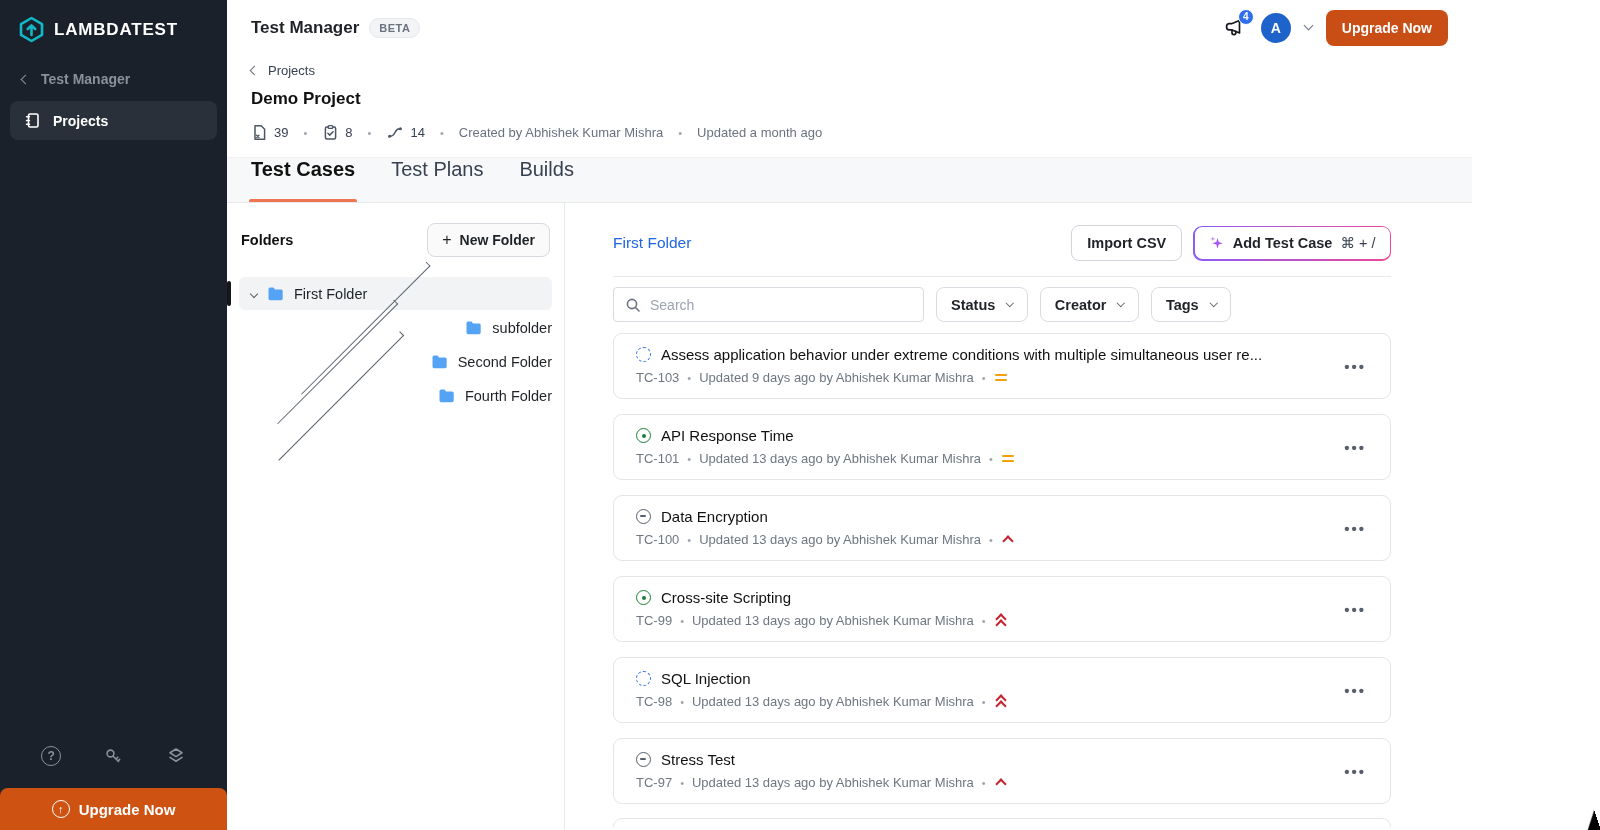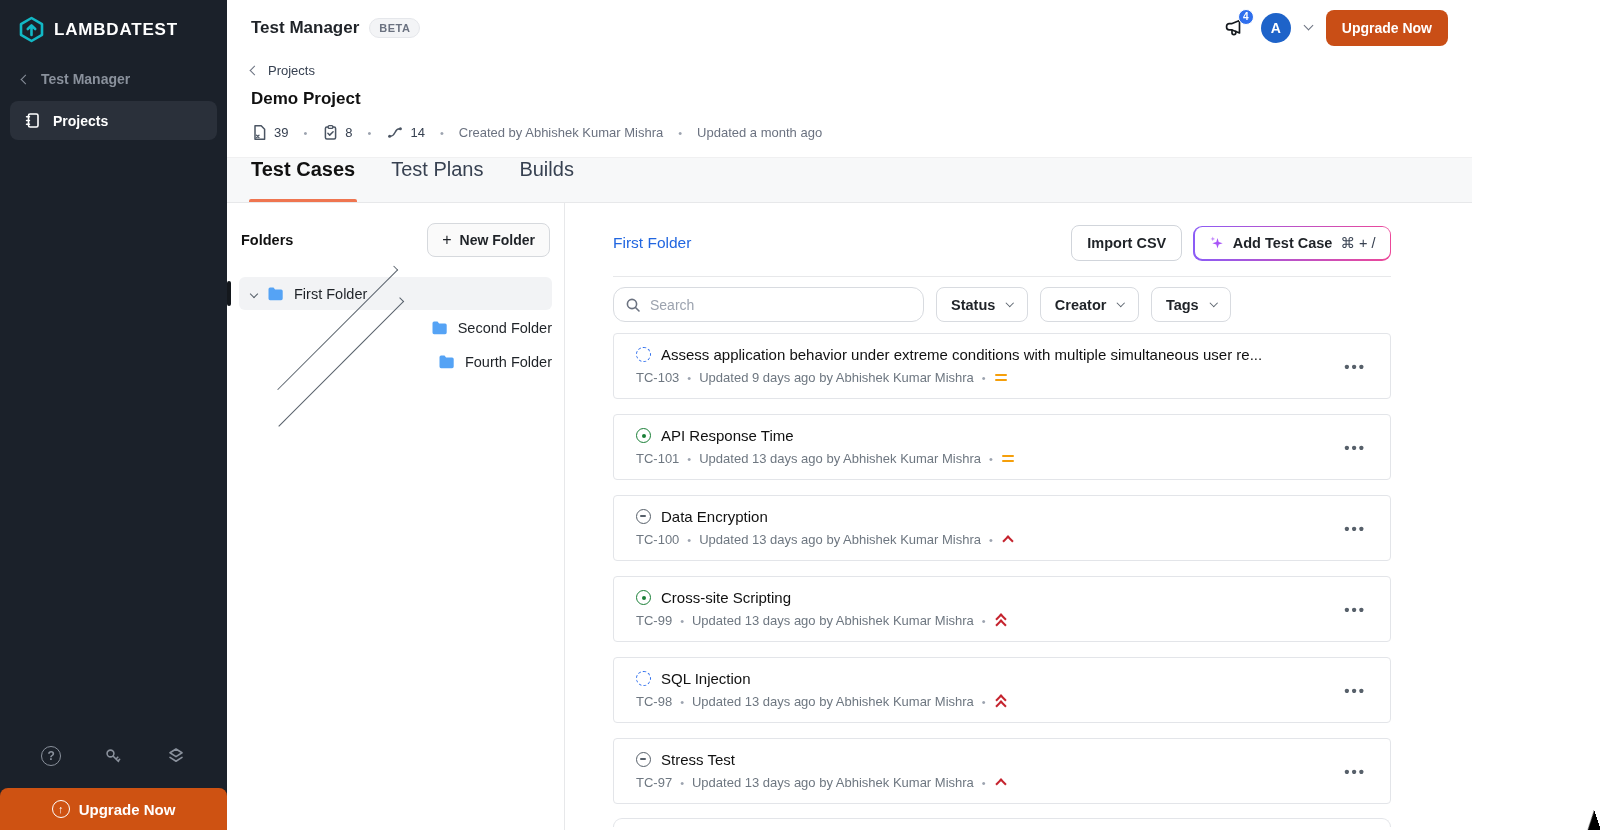--- a/index.html
+++ b/index.html
@@ -72,28 +72,28 @@
   
   .main{flex:1;padding:22px 81px 0 48px;min-width:0;position:relative}
   .main-head{display:flex;align-items:center;justify-content:space-between}
   .main-title{color:var(--link-blue);font-size:15.5px;font-weight:500;cursor:pointer}
   .main-actions{display:flex;align-items:center;gap:11px}
   .import-btn{background:#fff;border:1px solid #d1d5db;border-radius:8px;padding:9px 15px;font-size:14.5px;font-weight:600;color:#1f2328;cursor:pointer;font-family:inherit}
   .grad-wrap{background:linear-gradient(90deg,var(--grad-start),var(--grad-end));padding:1.5px;border-radius:9px;cursor:pointer}
   .add-btn{background:#fff;border:none;border-radius:7.5px;padding:8px 14px;display:flex;align-items:center;gap:8px;font-size:14.5px;font-weight:600;color:#1f2328;cursor:pointer;font-family:inherit}
   .divider{height:1px;background:#e7e8ea;margin-top:15px}
   .filter-row{margin-top:10px;display:flex;align-items:center;gap:12px}
-  .search-box{width:311px;height:35px;border:1px solid #d8dbe0;border-radius:12px;display:flex;align-items:center;gap:9px;padding:0 11px;background:#fff}
+  .search-box{width:311px;height:35px;border:1px solid #d8dbe0;border-radius:4px;display:flex;align-items:center;gap:9px;padding:0 11px;background:#fff}
   .search-box input{border:none;outline:none;font-size:14px;flex:1;font-family:inherit;color:#1f2328;background:transparent}
   .search-box input::placeholder{color:#9ca3af}
   .filter-btn{height:35px;background:#fff;border:1px solid #d8dbe0;border-radius:8px;padding:0 14px;display:flex;align-items:center;gap:12px;font-size:14.5px;font-weight:600;color:#1f2328;cursor:pointer;font-family:inherit}
   .filter-btn .chev{width:5.5px;height:5.5px;border-color:#57606a}
 
   .cards{margin-top:11px;display:flex;flex-direction:column;gap:15px}
-  .card{position:relative;height:66px;border:1px solid #e3e5e9;border-radius:4px;padding:12px 22px 15px 22px;background:#fff}
+  .card{position:relative;height:66px;border:1px solid #e3e5e9;border-radius:9px;padding:12px 22px 15px 22px;background:#fff}
   .card-title-row{display:flex;align-items:center;gap:10px;font-size:15px;font-weight:500;color:#111}
   .card-meta{margin-top:7px;display:flex;align-items:center;gap:8px;font-size:13px;color:#6e7781}
   .dots-menu{position:absolute;right:24px;top:50%;transform:translateY(-50%);color:#57606a;font-size:15px;letter-spacing:2px;font-weight:700;cursor:pointer}
   .partial-card{height:9px;border:1px solid #e3e5e9;border-bottom:none;border-radius:9px 9px 0 0}
 
   
   .status{width:15px;height:15px;border-radius:50%;position:relative;flex-shrink:0}
   .status.in-progress{border:1.8px dashed var(--status-blue)}
   .status.active{border:1.8px solid var(--status-green)}
   .status.active::after{content:"";position:absolute;left:50%;top:50%;width:4px;height:4px;margin:-2px 0 0 -2px;border-radius:50%;background:var(--status-green)}
@@ -259,20 +259,30 @@
               <span class="sel-bar"></span>
               <span class="tree-chev down"></span>
               <span>
                 <svg width="17" height="14" viewBox="0 0 17 14" fill="none">
                   <path d="M1.5 2.2 a1.6 1.6 0 0 1 1.6-1.6 h3.4 l1.6 1.8 h6 a1.6 1.6 0 0 1 1.6 1.6 v7.6 a1.6 1.6 0 0 1-1.6 1.6 H3.1 a1.6 1.6 0 0 1-1.6-1.6 Z" fill="#55a3f5"></path>
                 </svg>
               </span>
               <span>First Folder</span>
             </div>
 
+            <div class="tree-row child">
+
+              <span class="tree-chev right"></span>
+              <span>
+                <svg width="17" height="14" viewBox="0 0 17 14" fill="none">
+                  <path d="M1.5 2.2 a1.6 1.6 0 0 1 1.6-1.6 h3.4 l1.6 1.8 h6 a1.6 1.6 0 0 1 1.6 1.6 v7.6 a1.6 1.6 0 0 1-1.6 1.6 H3.1 a1.6 1.6 0 0 1-1.6-1.6 Z" fill="#55a3f5"></path>
+                </svg>
+              </span>
+              <span>subfolder</span>
+            </div>
 
             <div class="tree-row">
 
               <span class="tree-chev right"></span>
               <span>
                 <svg width="17" height="14" viewBox="0 0 17 14" fill="none">
                   <path d="M1.5 2.2 a1.6 1.6 0 0 1 1.6-1.6 h3.4 l1.6 1.8 h6 a1.6 1.6 0 0 1 1.6 1.6 v7.6 a1.6 1.6 0 0 1-1.6 1.6 H3.1 a1.6 1.6 0 0 1-1.6-1.6 Z" fill="#55a3f5"></path>
                 </svg>
               </span>
               <span>Second Folder</span>

